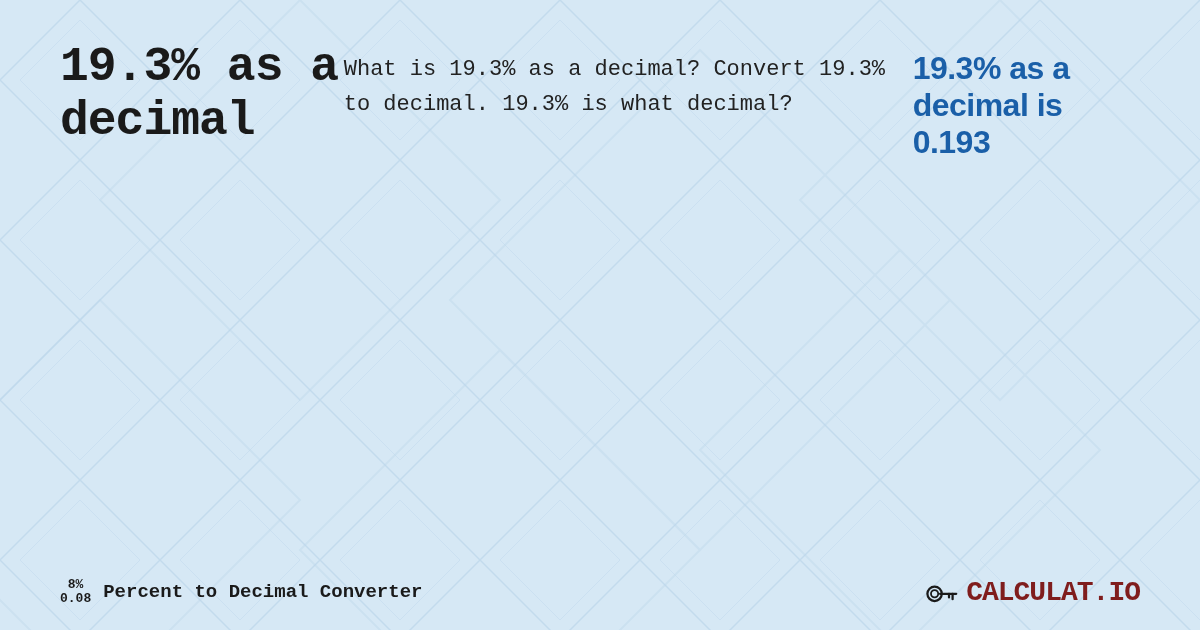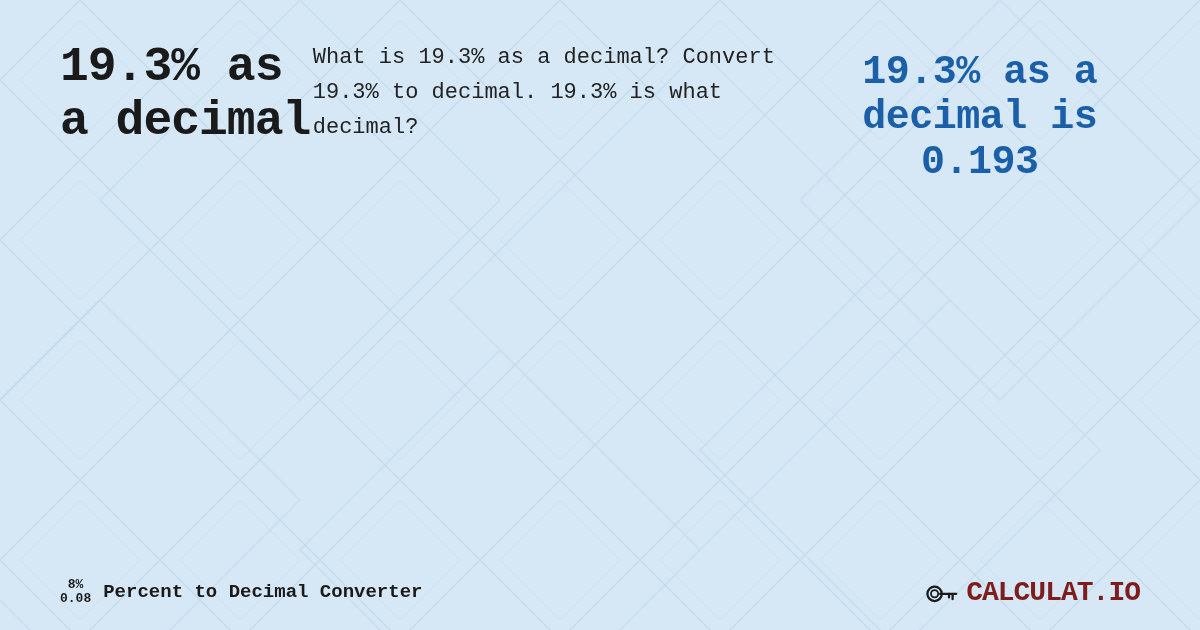--- a/index.html
+++ b/index.html
@@ -45,33 +45,33 @@
       font-family: 'Courier New', Courier, monospace;
       letter-spacing: -1px;
     }
 
     .description-text {
       font-size: 22px;
       color: #222;
       line-height: 1.6;
       margin-bottom: 50px;
       font-family: 'Courier New', Courier, monospace;
+      margin-top: 12px;
     }
 
     .result-section {
       margin-top: 10px;
     }
 
     .result-text {
-      font-size: 40px;
+      font-size: 32px;
       font-weight: 900;
       color: #1a5fa8;
-      font-family: Liberation Mono, monospace;
+      font-family: Liberation Sans, sans-serif;
       letter-spacing: -0.5px;
-      text-align: center;
     }
 
     .footer {
       position: absolute;
       bottom: 20px;
       left: 60px;
       right: 60px;
       display: flex;
       align-items: center;
       justify-content: space-between;

